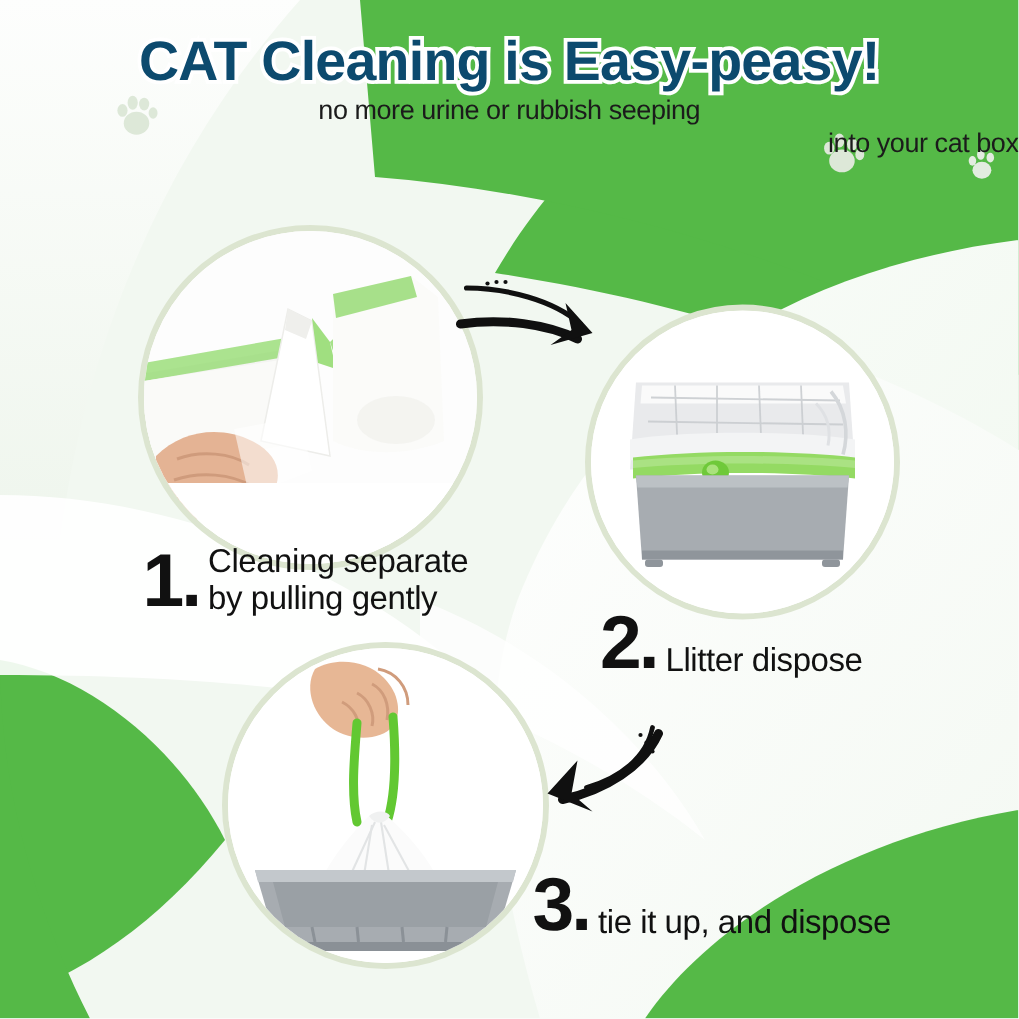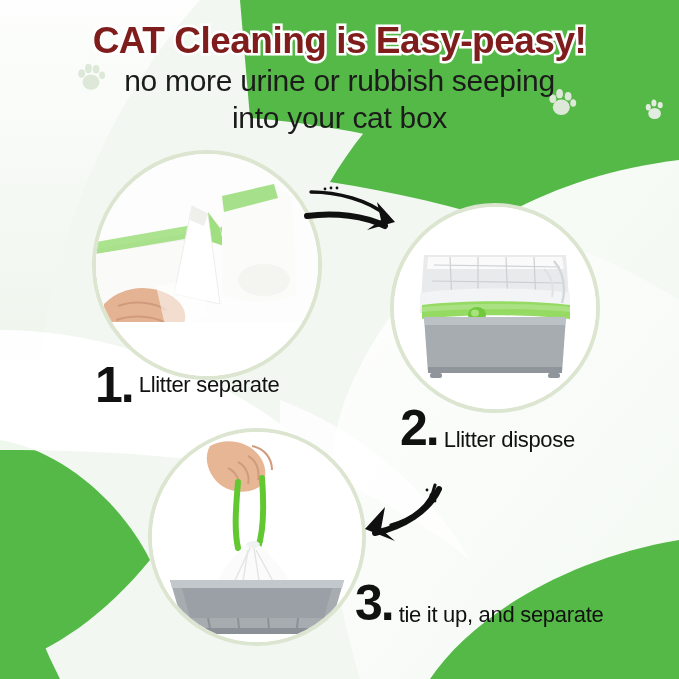--- a/index.html
+++ b/index.html
@@ -27,39 +27,39 @@
   
   .headline {
     position: absolute;
     top: 20px;
     left: 0;
     width: 679px;
     text-align: center;
     font-size: 37px;
     font-weight: bold;
     letter-spacing: -0.5px;
-    color: #7f1d1d;
+    color: #0c4a6e;
     -webkit-text-stroke: 5px #ffffff;
     paint-order: stroke fill;
     white-space: nowrap;
     z-index: 6;
   }
   .subtitle {
     position: absolute;
     top: 63px;
     left: 0;
     width: 679px;
     text-align: center;
-    font-size: 30px;
+    font-size: 18px;
     line-height: 1.22;
     color: #1b1b1b;
     letter-spacing: -0.3px;
     z-index: 6;
   }
-  .subtitle .l2 { display: block; }
+  .subtitle .l2 { display: block; text-align: right; }
 
   
   .photo-circle {
     position: absolute;
     border-radius: 50%;
     border: 4px solid #dce5d0;
     background: #ffffff;
     overflow: hidden;
     z-index: 5;
   }
@@ -280,33 +280,34 @@
     <path d="M92 2 C88 22 70 36 48 42" stroke="#101010" stroke-width="3.2" fill="none" stroke-linecap="round"></path>
     <path d="M42 24 L22 46 L52 58 L38 46 Z" fill="#101010"></path>
     <circle cx="88" cy="12" r="1.4" fill="#101010"></circle>
     <circle cx="84" cy="7" r="1.4" fill="#101010"></circle>
     <circle cx="92" cy="18" r="1.4" fill="#101010"></circle>
   </svg>
 
   <div class="step" id="step-1">
     <div class="step-num">1.</div>
     <div class="step-text">
-      <span>Llitter separate</span><br>
+      <span>Cleaning separate</span><br>
+      <span>by pulling gently</span>
     </div>
   </div>
 
   <div class="step" id="step-2">
     <div class="step-num">2.</div>
     <div class="step-text">
       <br>
       <span>Llitter dispose</span>
     </div>
   </div>
 
   <div class="step" id="step-3">
     <div class="step-num">3.</div>
     <div class="step-text">
       <br>
-      <span>tie it up, and separate</span>
+      <span>tie it up, and dispose</span>
     </div>
   </div>
 
 </div>
 
 </body></html>

